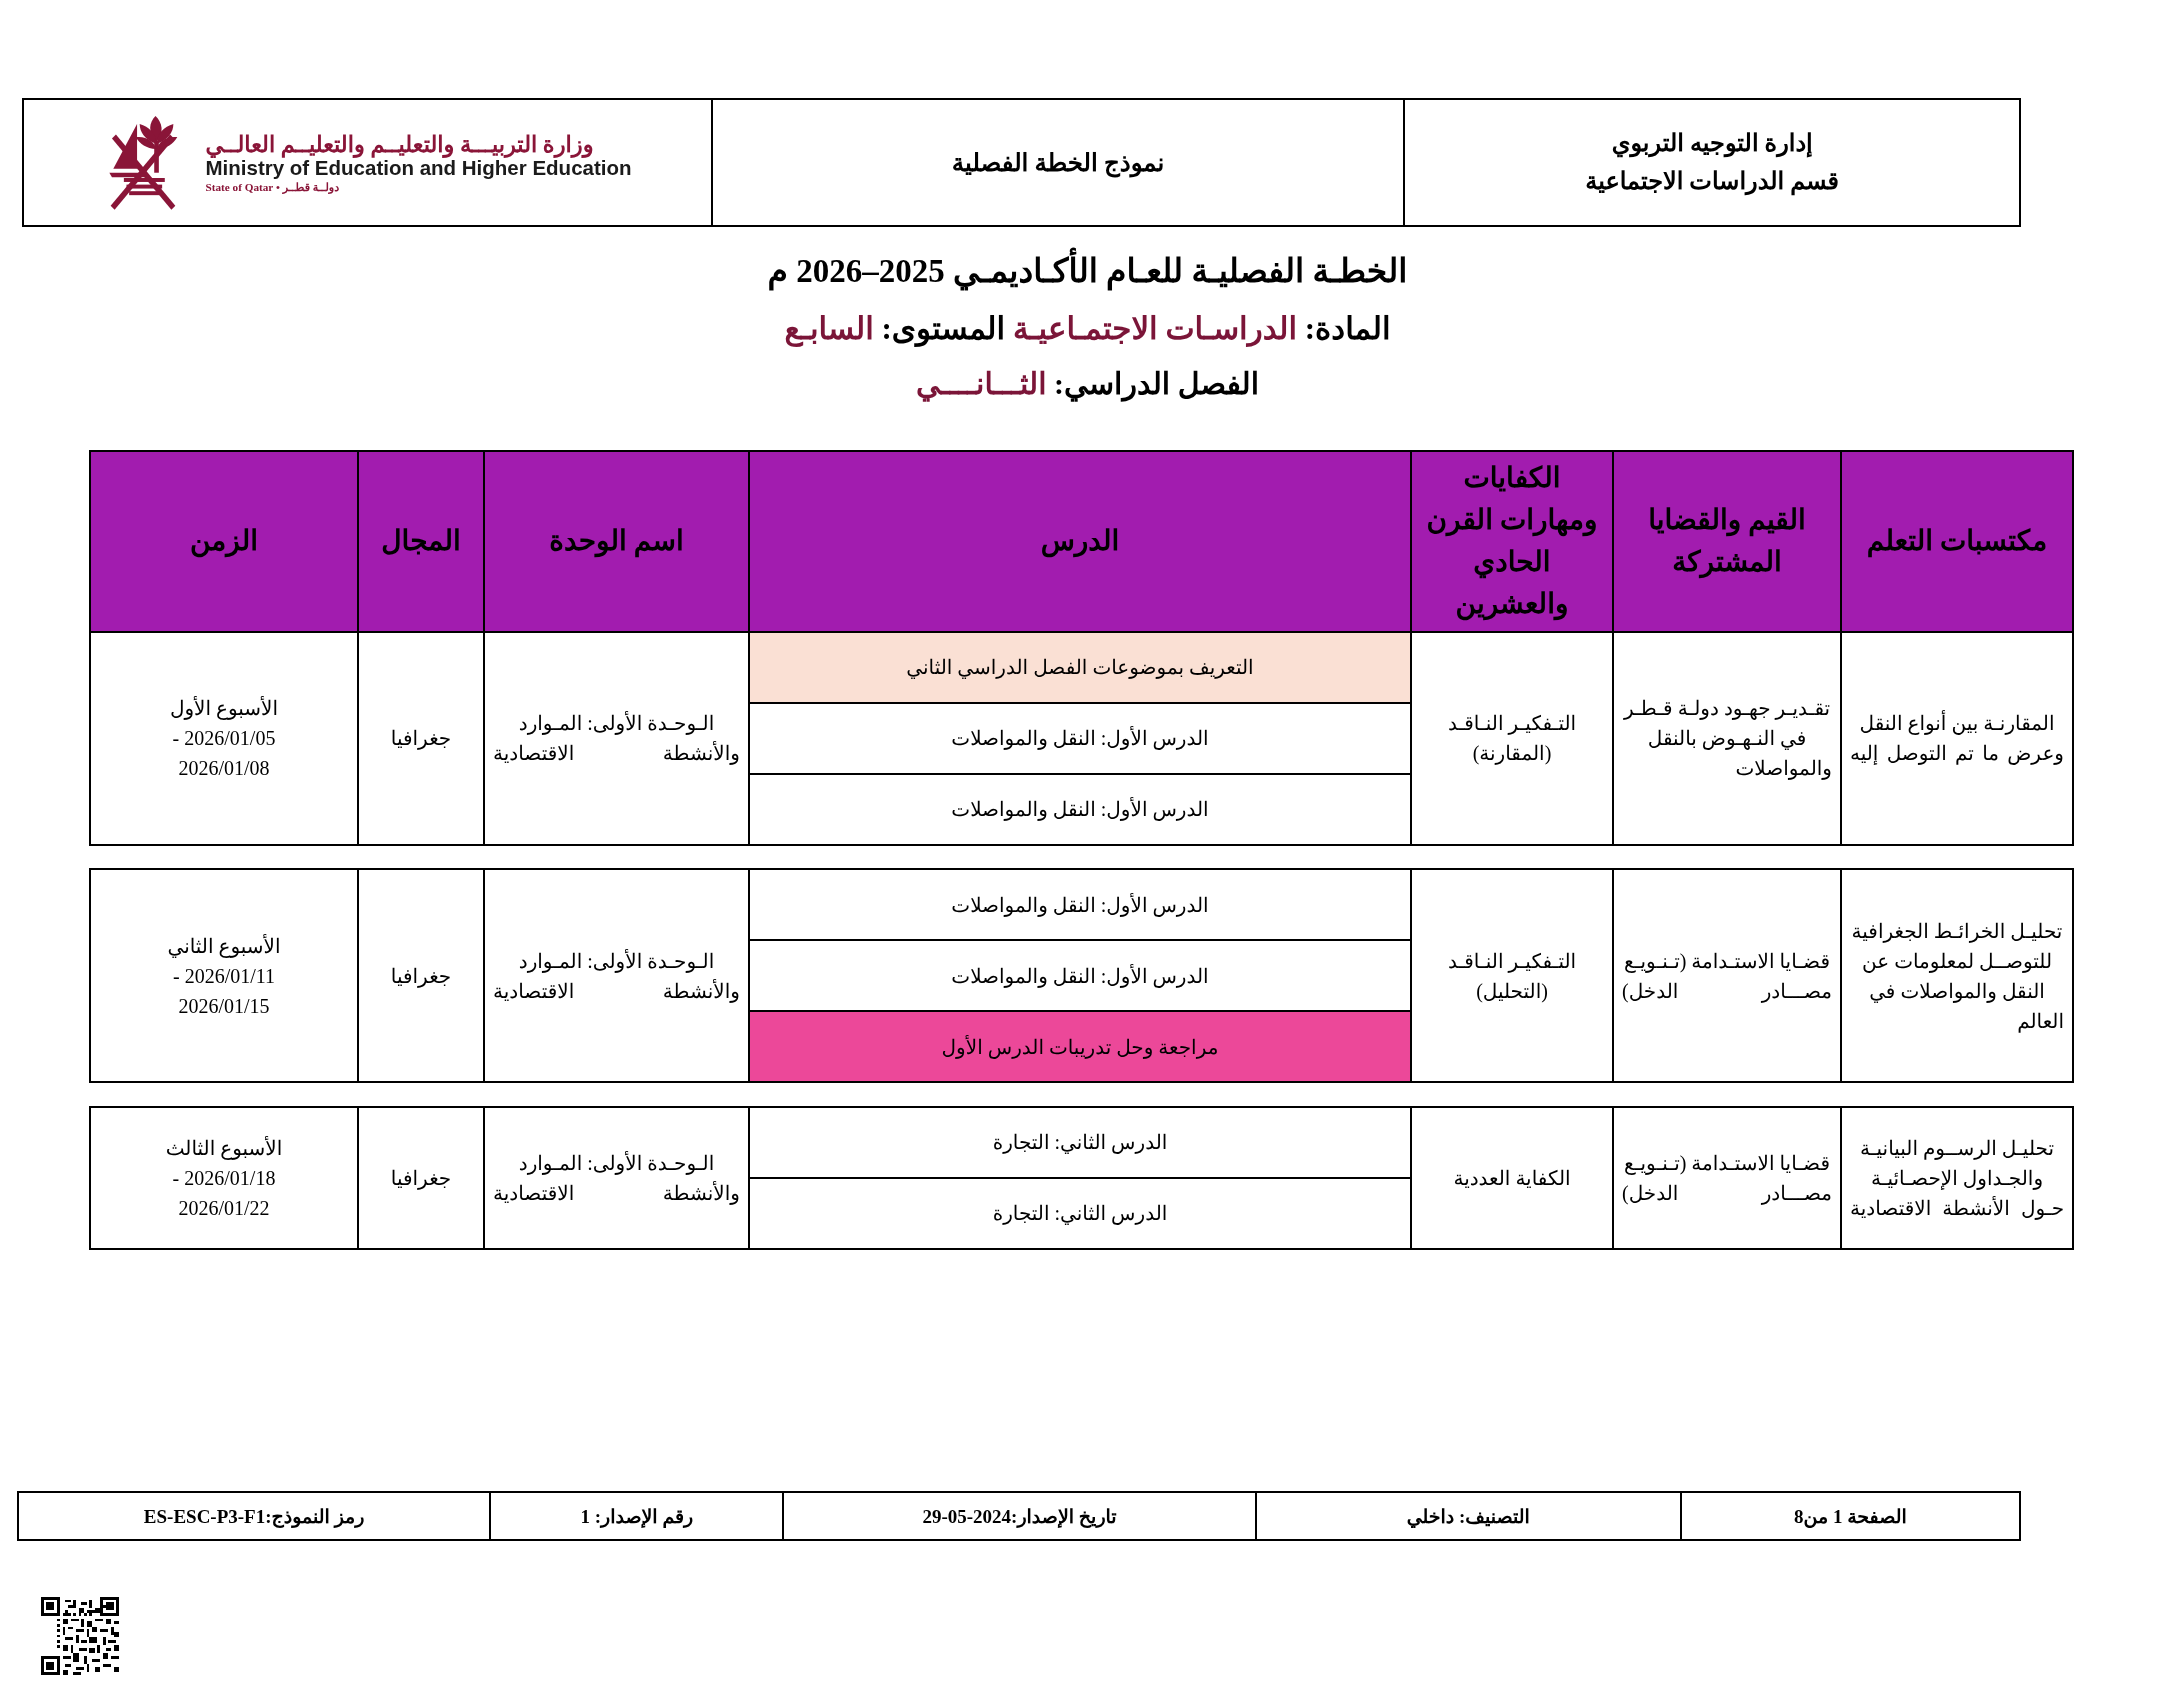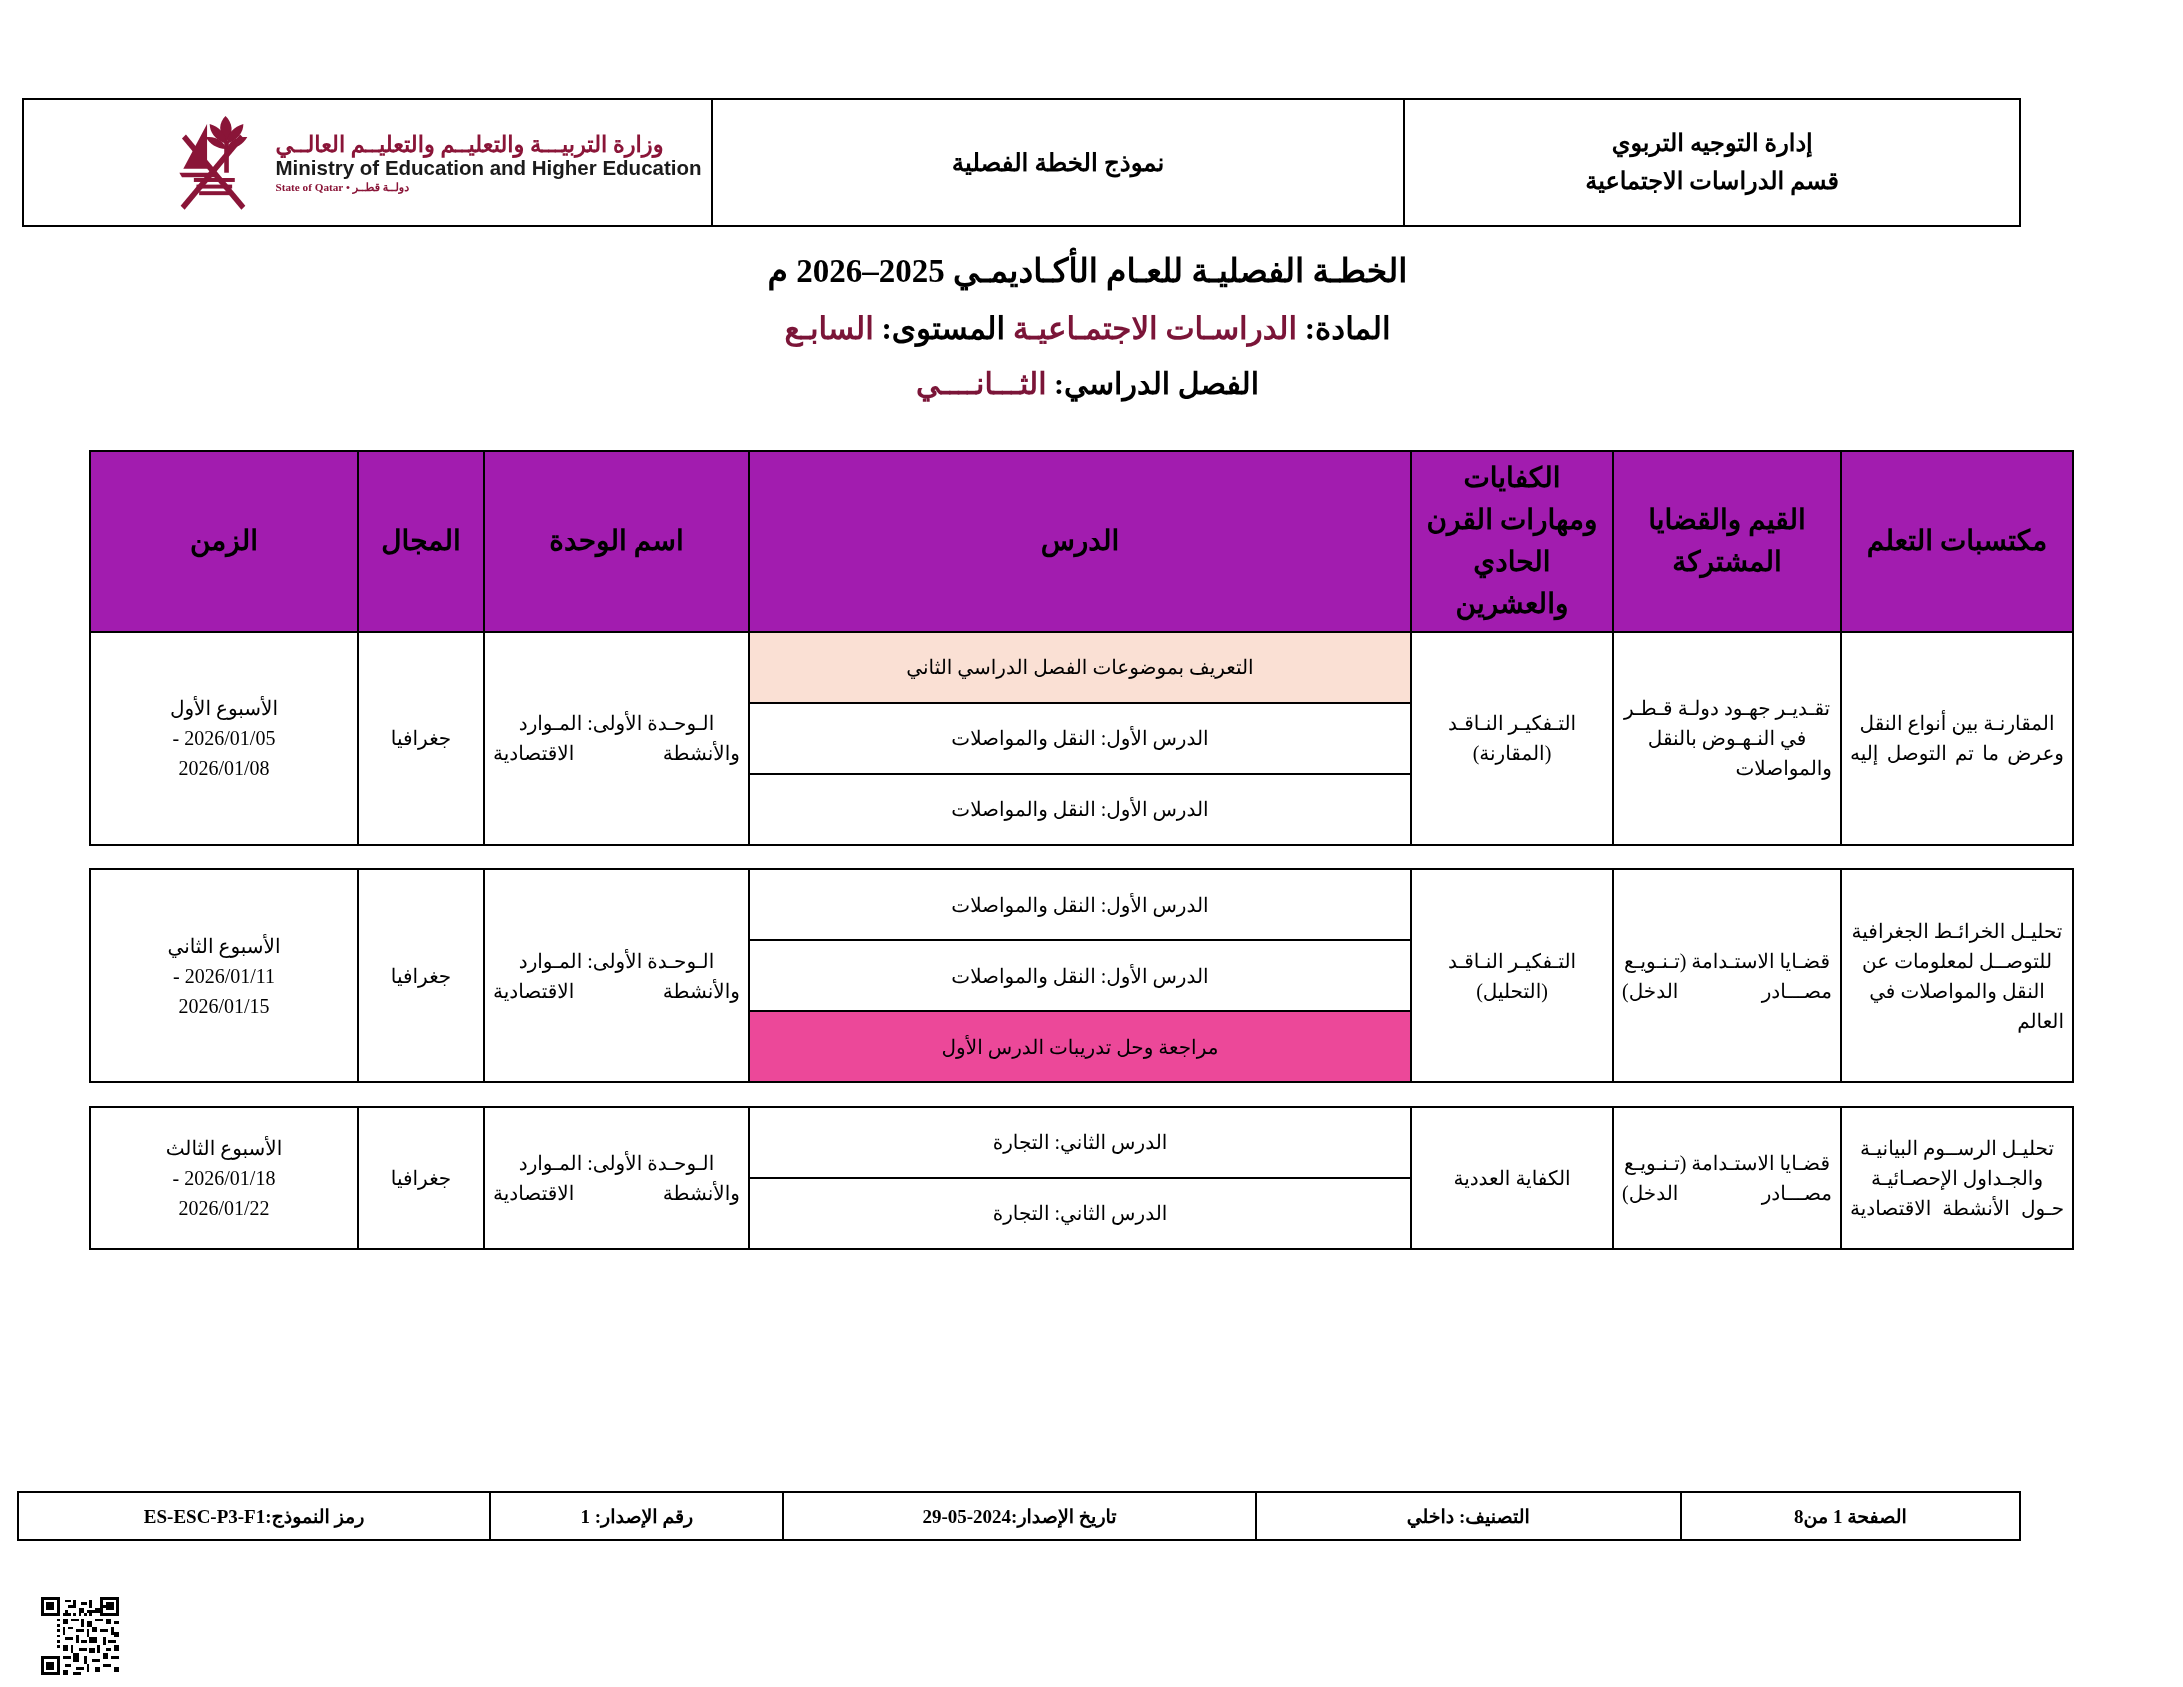--- a/index.html
+++ b/index.html
@@ -50,21 +50,21 @@
   .hdr-mid-text {
     font-size: 24.5px;
     font-weight: 700;
   }
 
   
   .logo-wrap {
     display: flex;
     flex-direction: row;
     align-items: center;
-    justify-content: flex-start;
+    justify-content: center;
     gap: 24px;
     direction: rtl;
   }
   .logo-text {
     display: flex;
     flex-direction: column;
     align-items: flex-end;
     line-height: 1.12;
   }
   .logo-ar {

